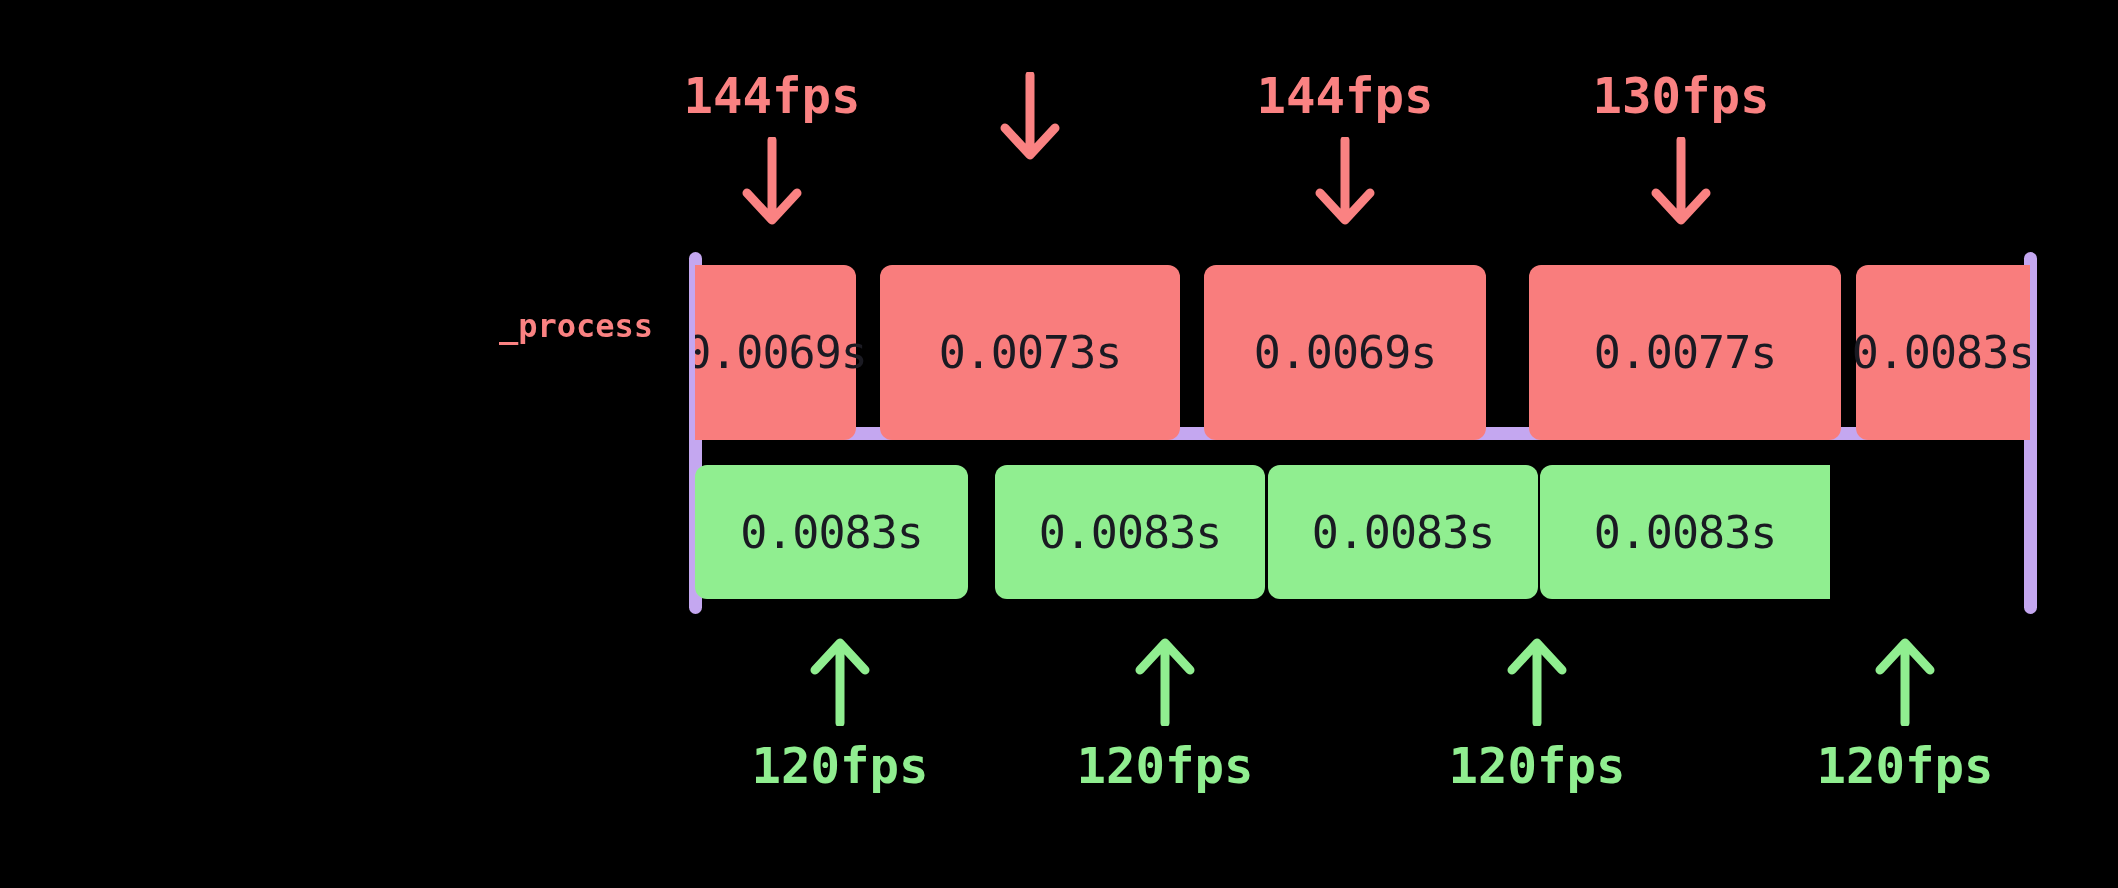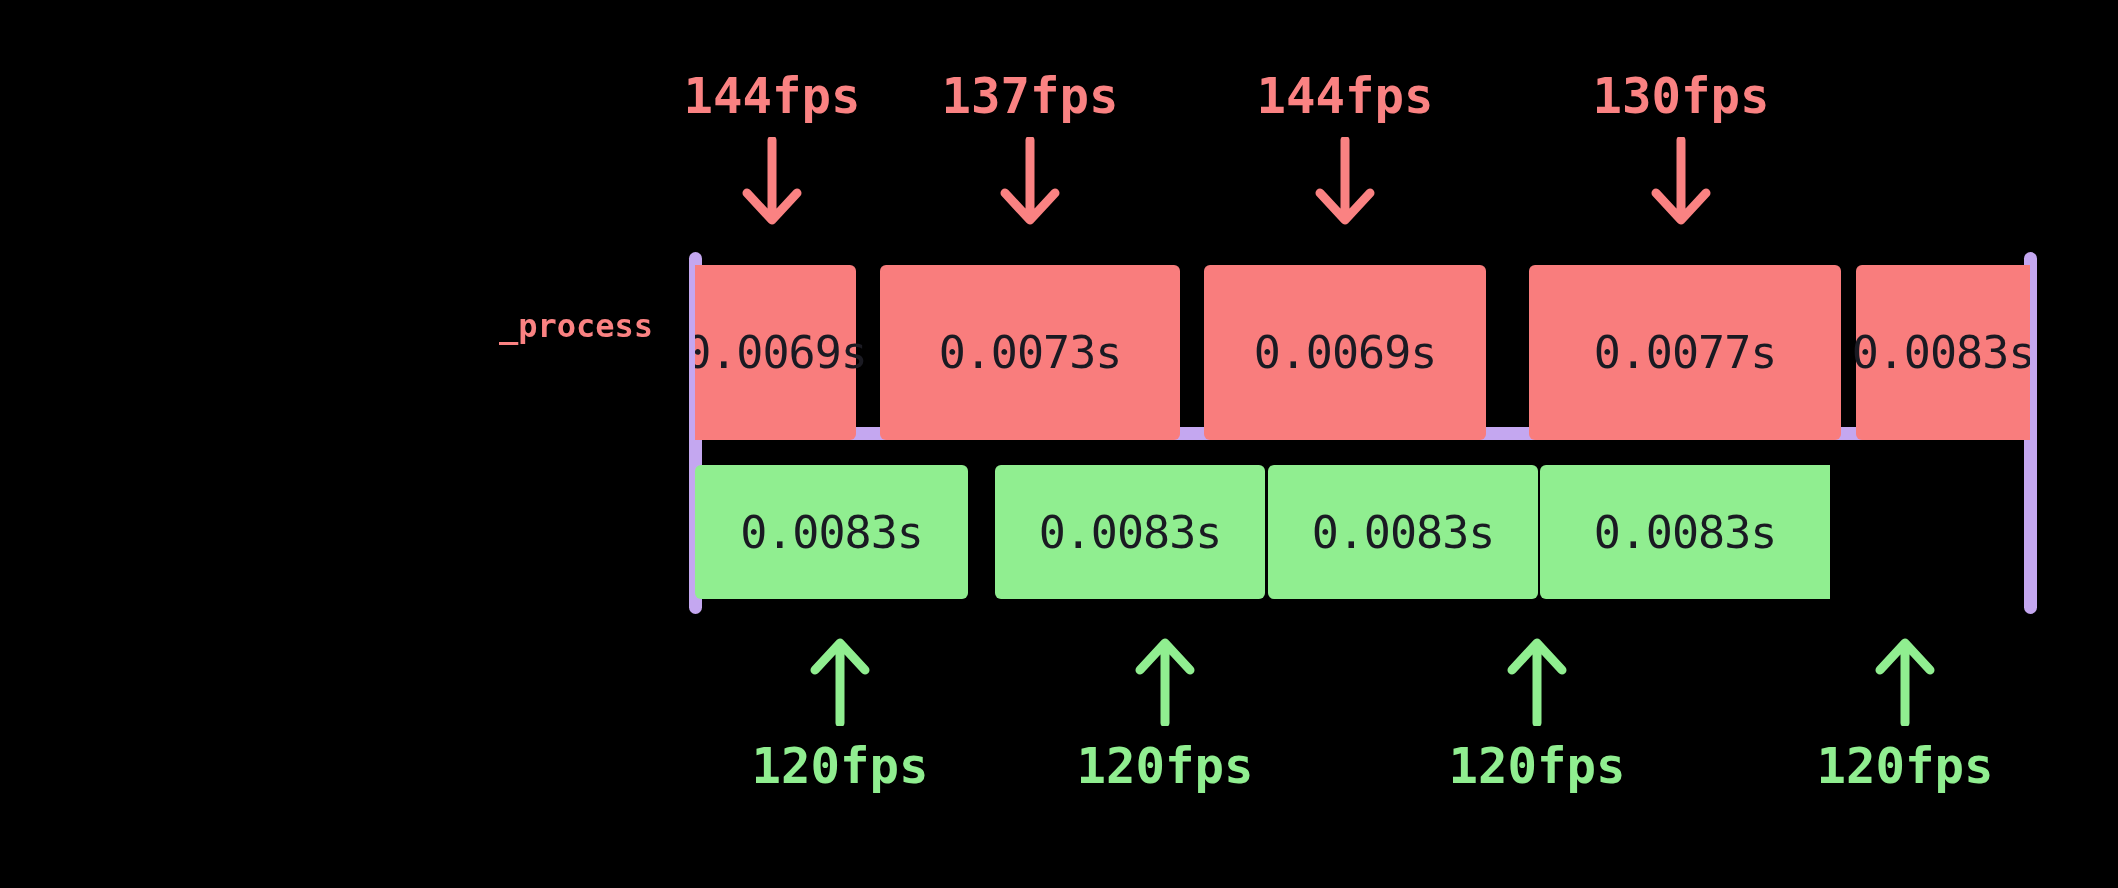--- a/index.html
+++ b/index.html
@@ -71,21 +71,21 @@
     overflow: hidden;
   }
   #clip-process { top: 265px; height: 175px; }
   #clip-physics { top: 465px; height: 134px; }
 
   .block {
     position: absolute;
     top: 0;
     height: 100%;
     box-sizing: border-box;
-    border-radius: 6px;
+    border-radius: 12px;
     display: flex;
     align-items: center;
     justify-content: center;
     color: #1A1A22;
     font-family: "DejaVu Sans Mono", "Liberation Mono", monospace;
     font-size: 45px;
     font-weight: normal;
     letter-spacing: -1px;
     white-space: nowrap;
   }
@@ -159,21 +159,20 @@
     </div>
 
   <div id="ann-top-layer">
       <div class="ann ann-top" style="left: 772px;">
         <div class="cap">144fps</div>
         <svg width="70" height="88" viewBox="0 0 70 88">
           <path d="M35 3 L35 82 M10 56 L35 83 L60 56" stroke="#FA8282" stroke-width="9" stroke-linecap="round" stroke-linejoin="round" fill="none"></path>
         </svg>
       </div>
       <div class="ann ann-top" style="left: 1030px;">
-        <div class="cap">137fps</div>
         <svg width="70" height="88" viewBox="0 0 70 88">
           <path d="M35 3 L35 82 M10 56 L35 83 L60 56" stroke="#FA8282" stroke-width="9" stroke-linecap="round" stroke-linejoin="round" fill="none"></path>
         </svg>
       </div>
       <div class="ann ann-top" style="left: 1345px;">
         <div class="cap">144fps</div>
         <svg width="70" height="88" viewBox="0 0 70 88">
           <path d="M35 3 L35 82 M10 56 L35 83 L60 56" stroke="#FA8282" stroke-width="9" stroke-linecap="round" stroke-linejoin="round" fill="none"></path>
         </svg>
       </div>

